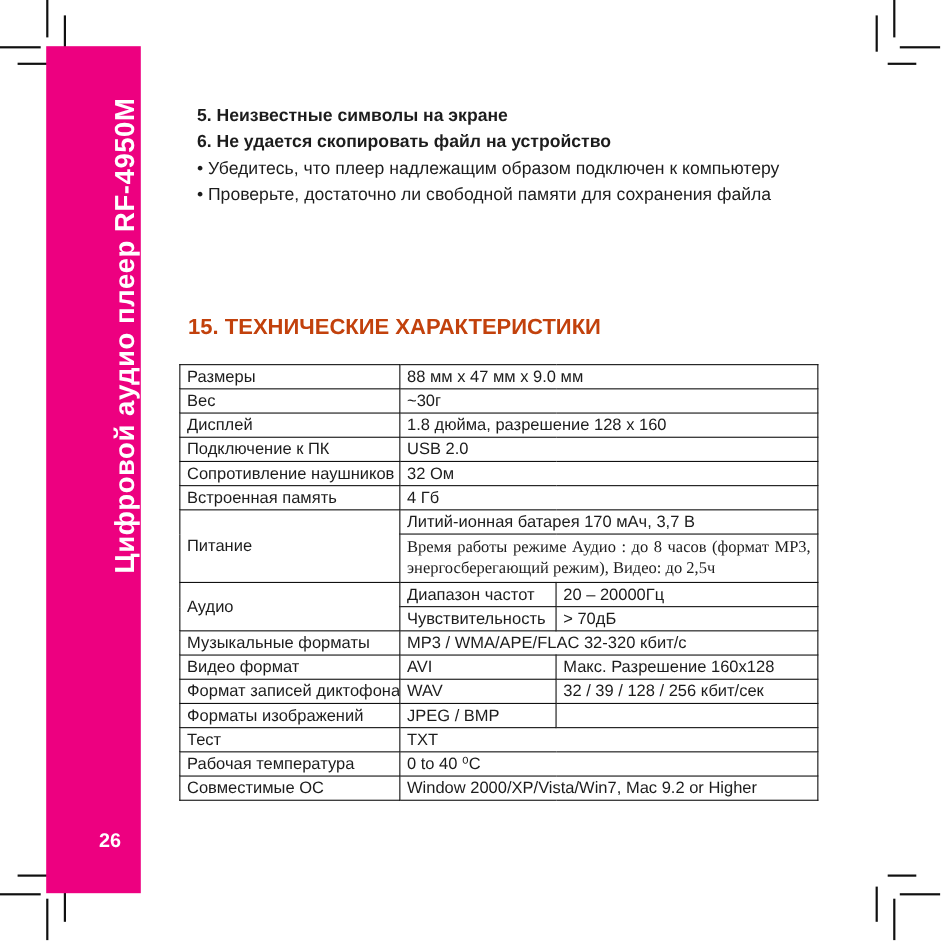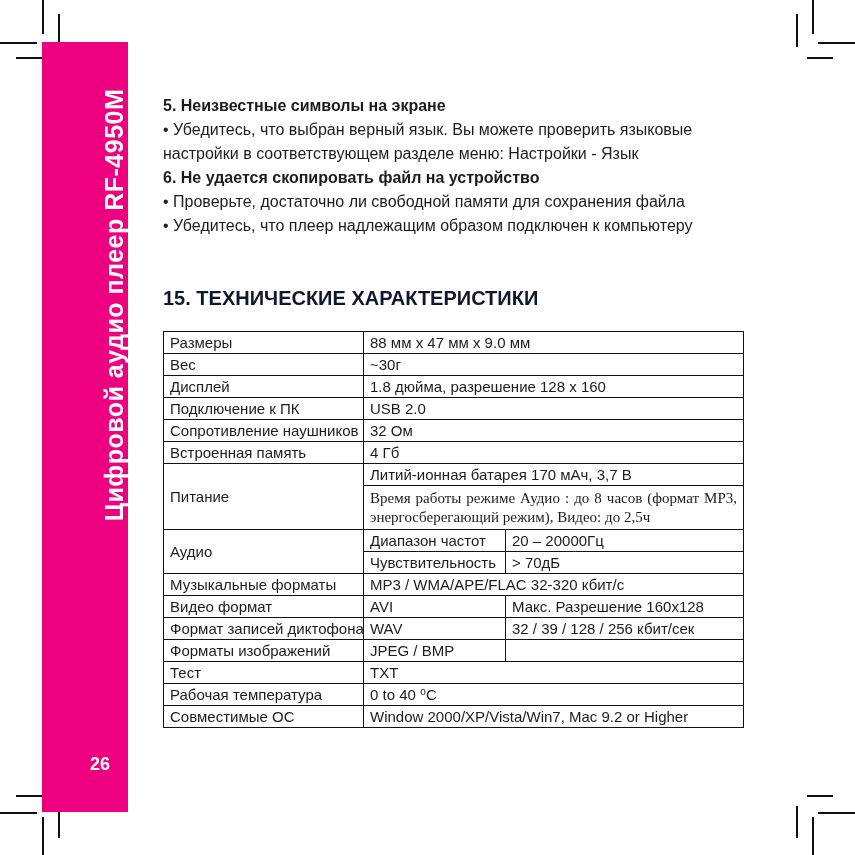--- a/index.html
+++ b/index.html
@@ -32,34 +32,34 @@
   }
   .page-number {
     position:absolute;
     left:48px; top:712px;
     color:#ffffff;
     font-size:18px;
     font-weight:bold;
   }
   
   .content { position:absolute; left:163px; top:0; width:580px; }
-  .troubleshooting { position:absolute; top:94px; left:0; width:580px; }
+  .troubleshooting { position:absolute; top:94px; left:16px; width:580px; }
   .troubleshooting p {
     margin:0; padding:0;
     font-size:16px;
     line-height:24px;
   }
   .bold { font-weight:bold; }
   .section-heading {
-    position:absolute; top:286px; left:0;
+    position:absolute; top:286px; left:8px;
     margin:0;
     font-size:20px;
     line-height:24px;
     font-weight:bold;
-    color:#0f172a;
+    color:#c2410c;
   }
   
   .specs {
     position:absolute; top:331px; left:0;
     width:580px;
     border-collapse:collapse;
     table-layout:fixed;
     font-size:15px;
   }
   .specs td {
@@ -106,24 +106,23 @@
 
   <div class="sidebar">
     <div class="sidebar-title">Цифровой аудио плеер RF-4950M</div>
     <div class="page-number">26</div>
   </div>
 
   <div class="content">
 
     <div class="troubleshooting">
       <p class="bold">5. Неизвестные символы на экране</p>
-      <p>• Убедитесь, что выбран верный язык. Вы можете проверить языковые настройки в соответствующем разделе меню: Настройки - Язык</p>
       <p class="bold">6. Не удается скопировать файл на устройство</p>
+      <p>• Убедитесь, что плеер надлежащим образом подключен к компьютеру</p>
       <p>• Проверьте, достаточно ли свободной памяти для сохранения файла</p>
-      <p>• Убедитесь, что плеер надлежащим образом подключен к компьютеру</p>
     </div>
 
     <h2 class="section-heading">15. ТЕХНИЧЕСКИЕ ХАРАКТЕРИСТИКИ</h2>
 
     <table class="specs">
       <colgroup>
         <col style="width:200px">
         <col style="width:142px">
         <col style="width:238px">
       </colgroup>

